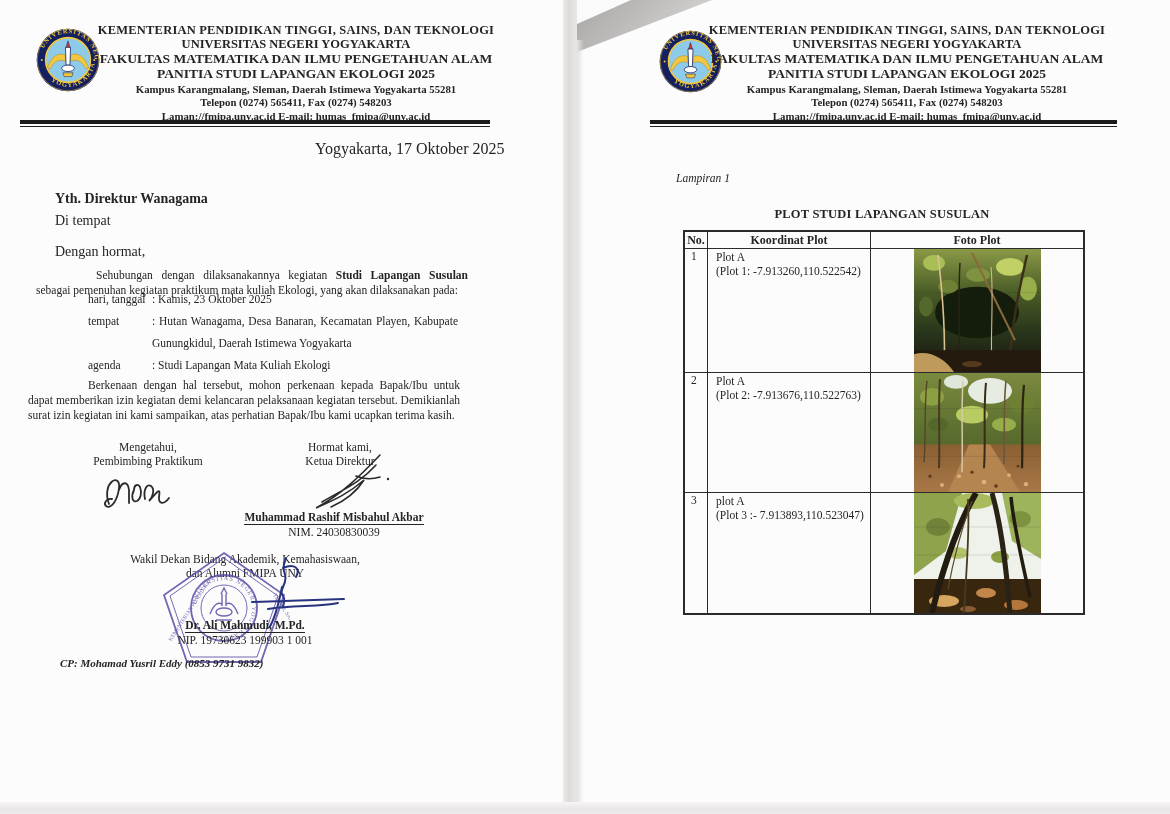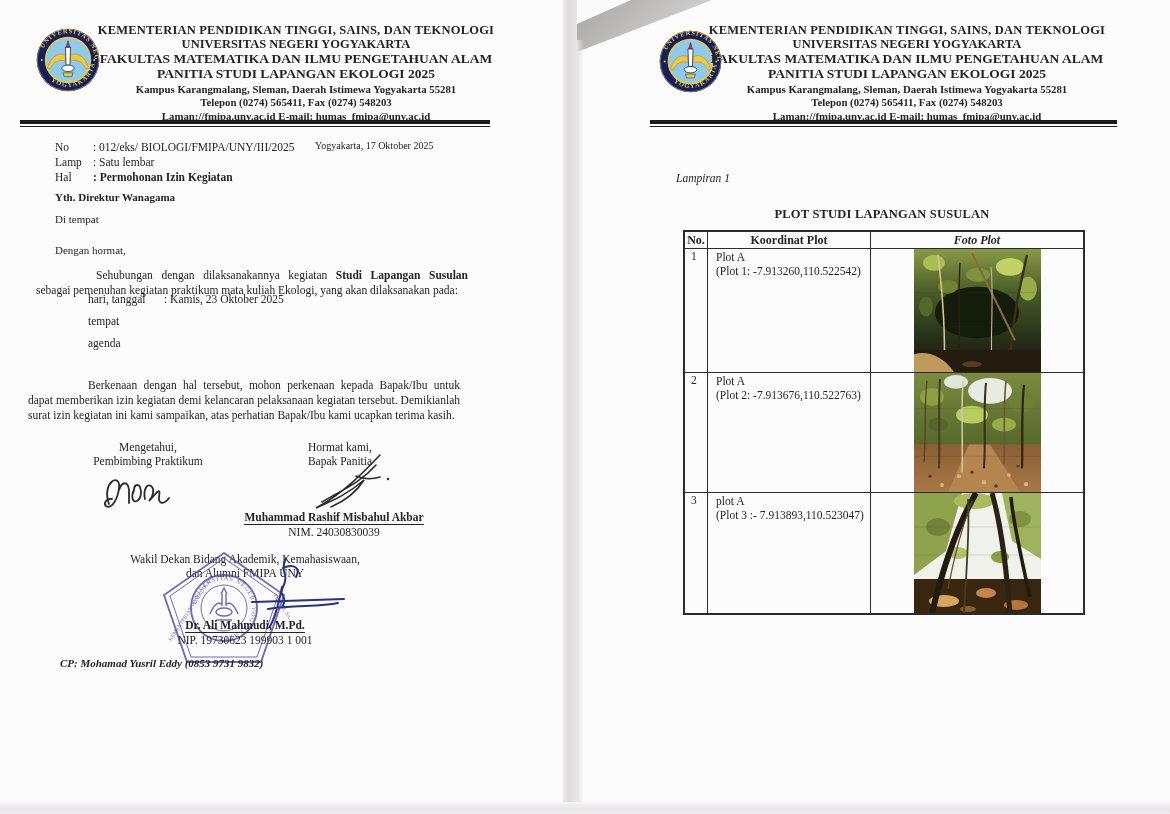--- a/index.html
+++ b/index.html
@@ -28,44 +28,44 @@
   .hl-3{font-size:13.5px;font-weight:700;}
   .hl-4{font-size:13.5px;font-weight:700;margin-bottom:2px;}
   .hl-5,.hl-6,.hl-7{font-size:10.8px;font-weight:600;line-height:1.22;}
   .rule{position:absolute;height:0;border-top:4px solid #1c1c1c;}
   .rule:after{content:"";display:block;margin-top:2px;border-top:1.5px solid #1c1c1c;}
 
   
   .refblock{position:absolute;font-size:11.5px;line-height:1.3;}
   .refrow{display:flex;}
   .reflabel{width:38px;}
-  .cdate{position:absolute;font-size:10px;}
+  .cdate{position:absolute;font-size:16px;}
   .bold{font-weight:700;}
-  .addr{position:absolute;font-size:11px;}
+  .addr{position:absolute;font-size:14px;}
   .para{position:absolute;font-size:11.5px;line-height:15px;text-align:justify;text-indent:60px;}
   .details{position:absolute;font-size:11.5px;}
   .drow{display:flex;line-height:22px;}
   .dlabel{width:64px;flex:0 0 64px;}
-  .dvalue{width:306px;margin-left:12px;}
+  .dvalue{width:306px;}
   .dvalue.just{text-align:justify;line-height:22px;}
 
   
   .sigcol{position:absolute;text-align:center;font-size:11.5px;line-height:1.25;}
   .signame{font-weight:700;border-bottom:1.2px solid #242424;display:inline-block;padding-bottom:0px;}
   .sigid{font-size:11.5px;}
   .sig-svg{position:absolute;}
   .cp{position:absolute;font-style:italic;font-weight:600;font-size:11px;}
 
   
   .lampiran{position:absolute;font-style:italic;font-size:11.5px;}
   .attach-title{position:absolute;text-align:center;font-weight:700;font-size:12.5px;letter-spacing:.2px;}
   .ptable{position:absolute;border:2px solid #2b2b2b;background:#fdfcfc;}
   .trow,.thead{display:flex;box-sizing:border-box;}
   .cell{box-sizing:border-box;border-right:1.4px solid #2b2b2b;overflow:hidden;position:relative;}
-  .cell:last-child{border-right:none;font-style:italic;}
+  .cell:last-child{border-right:none;}
   .thead .cell{border-bottom:1.4px solid #2b2b2b;font-weight:700;font-size:12px;
                text-align:center;height:17px;line-height:16px;}
   .trow .cell{border-bottom:1.4px solid #2b2b2b;}
   .trow:last-child .cell{border-bottom:none;}
   .col-no{width:23px;flex:0 0 23px;}
   .col-koor{width:163px;flex:0 0 163px;}
   .col-foto{width:210px;flex:1;}
   .trow .col-no{font-size:11.5px;padding:1px 0 0 6px;}
   .trow .col-koor{font-size:11.5px;padding:1px 0 0 8px;line-height:14px;}
   .fotocell{display:flex;justify-content:center;align-items:stretch;}
@@ -112,65 +112,53 @@
       <div class="hl-1">KEMENTERIAN PENDIDIKAN TINGGI, SAINS, DAN TEKNOLOGI</div>
       <div class="hl-2">UNIVERSITAS NEGERI YOGYAKARTA</div>
       <div class="hl-3">FAKULTAS MATEMATIKA DAN ILMU PENGETAHUAN ALAM</div>
       <div class="hl-4">PANITIA STUDI LAPANGAN EKOLOGI 2025</div>
       <div class="hl-5">Kampus Karangmalang, Sleman, Daerah Istimewa Yogyakarta 55281</div>
       <div class="hl-6">Telepon (0274) 565411, Fax (0274) 548203</div>
       <div class="hl-7">Laman://fmipa.uny.ac.id E-mail: humas_fmipa@uny.ac.id</div>
     </div>
     <div class="rule" style="left:20px;top:120px;width:470px"></div>
 
-    <div class="refblock" style="left:55px;top:140px">
-      <div class="refrow">
-        <span class="reflabel">No</span>
-        <span>: 012/eks/ BIOLOGI/FMIPA/UNY/III/2025</span>
-      </div>
-      <div class="refrow">
-        <span class="reflabel">Lamp</span>
-        <span>: Satu lembar</span>
-      </div>
-      <div class="refrow">
-        <span class="reflabel">Hal</span>
-        <span class="bold">: Permohonan Izin Kegiatan</span>
-      </div>
-    </div>
     <div class="cdate" style="left:315px;top:140px">Yogyakarta, 17 Oktober 2025</div>
 
     <div class="addr bold" style="left:55px;top:191px">Yth. Direktur Wanagama</div>
     <div class="addr" style="left:55px;top:213px">Di tempat</div>
 
     <div class="addr" style="left:55px;top:244px">Dengan hormat,</div>
 
     <p class="para" style="left:28px;top:246px;width:432px;margin:8px;padding-top:14px"><span>Sehubungan dengan dilaksanakannya kegiatan </span><b>Studi Lapangan Susulan</b><span> sebagai pemenuhan kegiatan praktikum mata kuliah Ekologi, yang akan dilaksanakan pada:</span></p>
 
     <div class="details" style="left:88px;top:288px">
       <div class="drow">
         <span class="dlabel">hari, tanggal</span>
         <span class="dvalue">: Kamis, 23 Oktober 2025</span>
       </div>
       <div class="drow">
         <span class="dlabel">tempat</span>
+        <span class="dvalue just">:  Hutan Wanagama, Desa Banaran, Kecamatan Playen, Kabupate Gunungkidul, Daerah Istimewa Yogyakarta</span>
       </div>
       <div class="drow">
         <span class="dlabel">agenda</span>
+        <span class="dvalue">: Studi Lapangan Mata Kuliah Ekologi</span>
       </div>
     </div>
 
     <p class="para" style="left:28px;top:366px;width:432px;margin:0;padding-top:12px">Berkenaan dengan hal tersebut, mohon perkenaan kepada Bapak/Ibu untuk dapat memberikan izin kegiatan demi kelancaran pelaksanaan kegiatan tersebut. Demikianlah surat izin kegiatan ini kami sampaikan, atas perhatian Bapak/Ibu kami ucapkan terima kasih.</p>
 
     <div class="sigcol" style="left:68px;top:440px;width:160px">
       <div>Mengetahui,</div>
       <div>Pembimbing Praktikum</div>
     </div>
     <div class="sigcol" style="left:260px;top:440px;width:160px">
       <div>Hormat kami,</div>
-      <div>Bapak Panitia</div>
+      <div>Ketua Direktur</div>
     </div>
 
     <svg class="sig-svg" style="left:95px;top:468px" width="110" height="48" viewBox="0 0 110 48">
       <path d="M14,36 C6,14 26,4 24,20 C23,30 17,42 11,38 C8,35 12,30 17,31 M24,22 C27,13 33,13 34,22 L34,35 M39,22 C36,28 37,35 42,33 C46,31 47,24 45,19 C43,15 39,17 39,22 M50,31 C48,22 52,15 56,18 C60,21 58,29 54,33 C61,26 66,17 64,29 C63,36 69,37 74,30" stroke="#2a2a2a" fill="none" stroke-width="1.8" stroke-linecap="round"></path>
     </svg>
     <svg class="sig-svg" style="left:300px;top:450px" width="95" height="62" viewBox="0 0 95 62">
       <path d="M80,5 C60,26 42,44 16,58 C34,50 48,44 64,30 C54,46 40,53 31,57 M56,26 C63,29 70,30 80,27 M22,52 C42,40 60,33 76,15" stroke="#2a2a2a" fill="none" stroke-width="1.6" stroke-linecap="round"></path>
       <circle cx="88" cy="29" r="1.2" fill="#2a2a2a"></circle>
     </svg>
 

